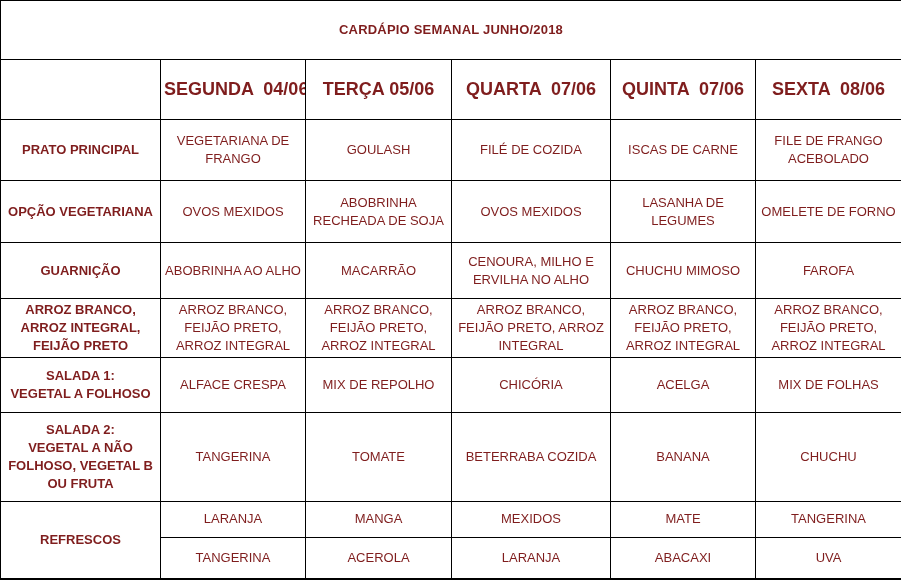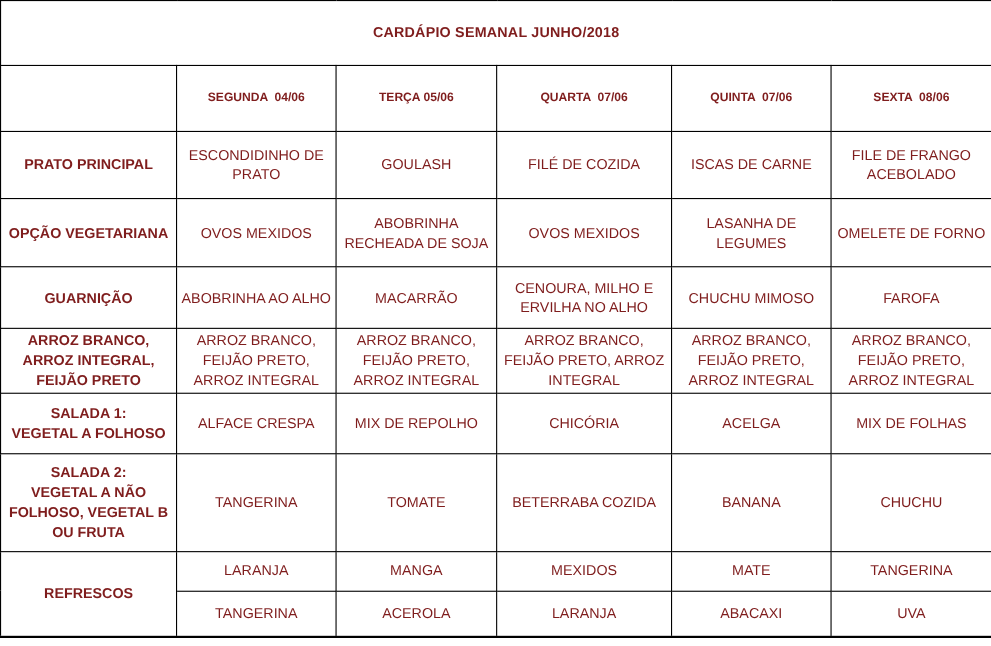--- a/index.html
+++ b/index.html
@@ -28,21 +28,21 @@
     border: 1px solid #000000;
     border-bottom: 2px solid #000000;
   }
   .title-cell {
     font-weight: bold;
     font-size: 13px;
     letter-spacing: 0.2px;
   }
   .day-header {
     font-weight: bold;
-    font-size: 11px;
+    font-size: 18px;
     white-space: pre;
   }
   .label-cell {
     font-weight: bold;
     font-size: 13px;
     white-space: pre-line;
   }
   .value-cell {
     font-weight: normal;
     font-size: 13px;
@@ -88,21 +88,21 @@
     <th class="day-header"></th>
     <th class="day-header">SEGUNDA  04/06</th>
     <th class="day-header">TERÇA 05/06</th>
     <th class="day-header">QUARTA  07/06</th>
     <th class="day-header">QUINTA  07/06</th>
     <th class="day-header">SEXTA  08/06</th>
   </tr>
 
   <tr class="r-main">
     <th class="label-cell">PRATO PRINCIPAL</th>
-    <td class="value-cell">ESCONDIDINHO DE PRATO</td>
+    <td class="value-cell">VEGETARIANA DE FRANGO</td>
     <td class="value-cell">GOULASH</td>
     <td class="value-cell">FILÉ DE COZIDA</td>
     <td class="value-cell">ISCAS DE CARNE</td>
     <td class="value-cell">FILE DE FRANGO ACEBOLADO</td>
   </tr>
 
   <tr class="r-veg">
     <th class="label-cell">OPÇÃO VEGETARIANA</th>
     <td class="value-cell">OVOS MEXIDOS</td>
     <td class="value-cell">ABOBRINHA RECHEADA DE SOJA</td>

